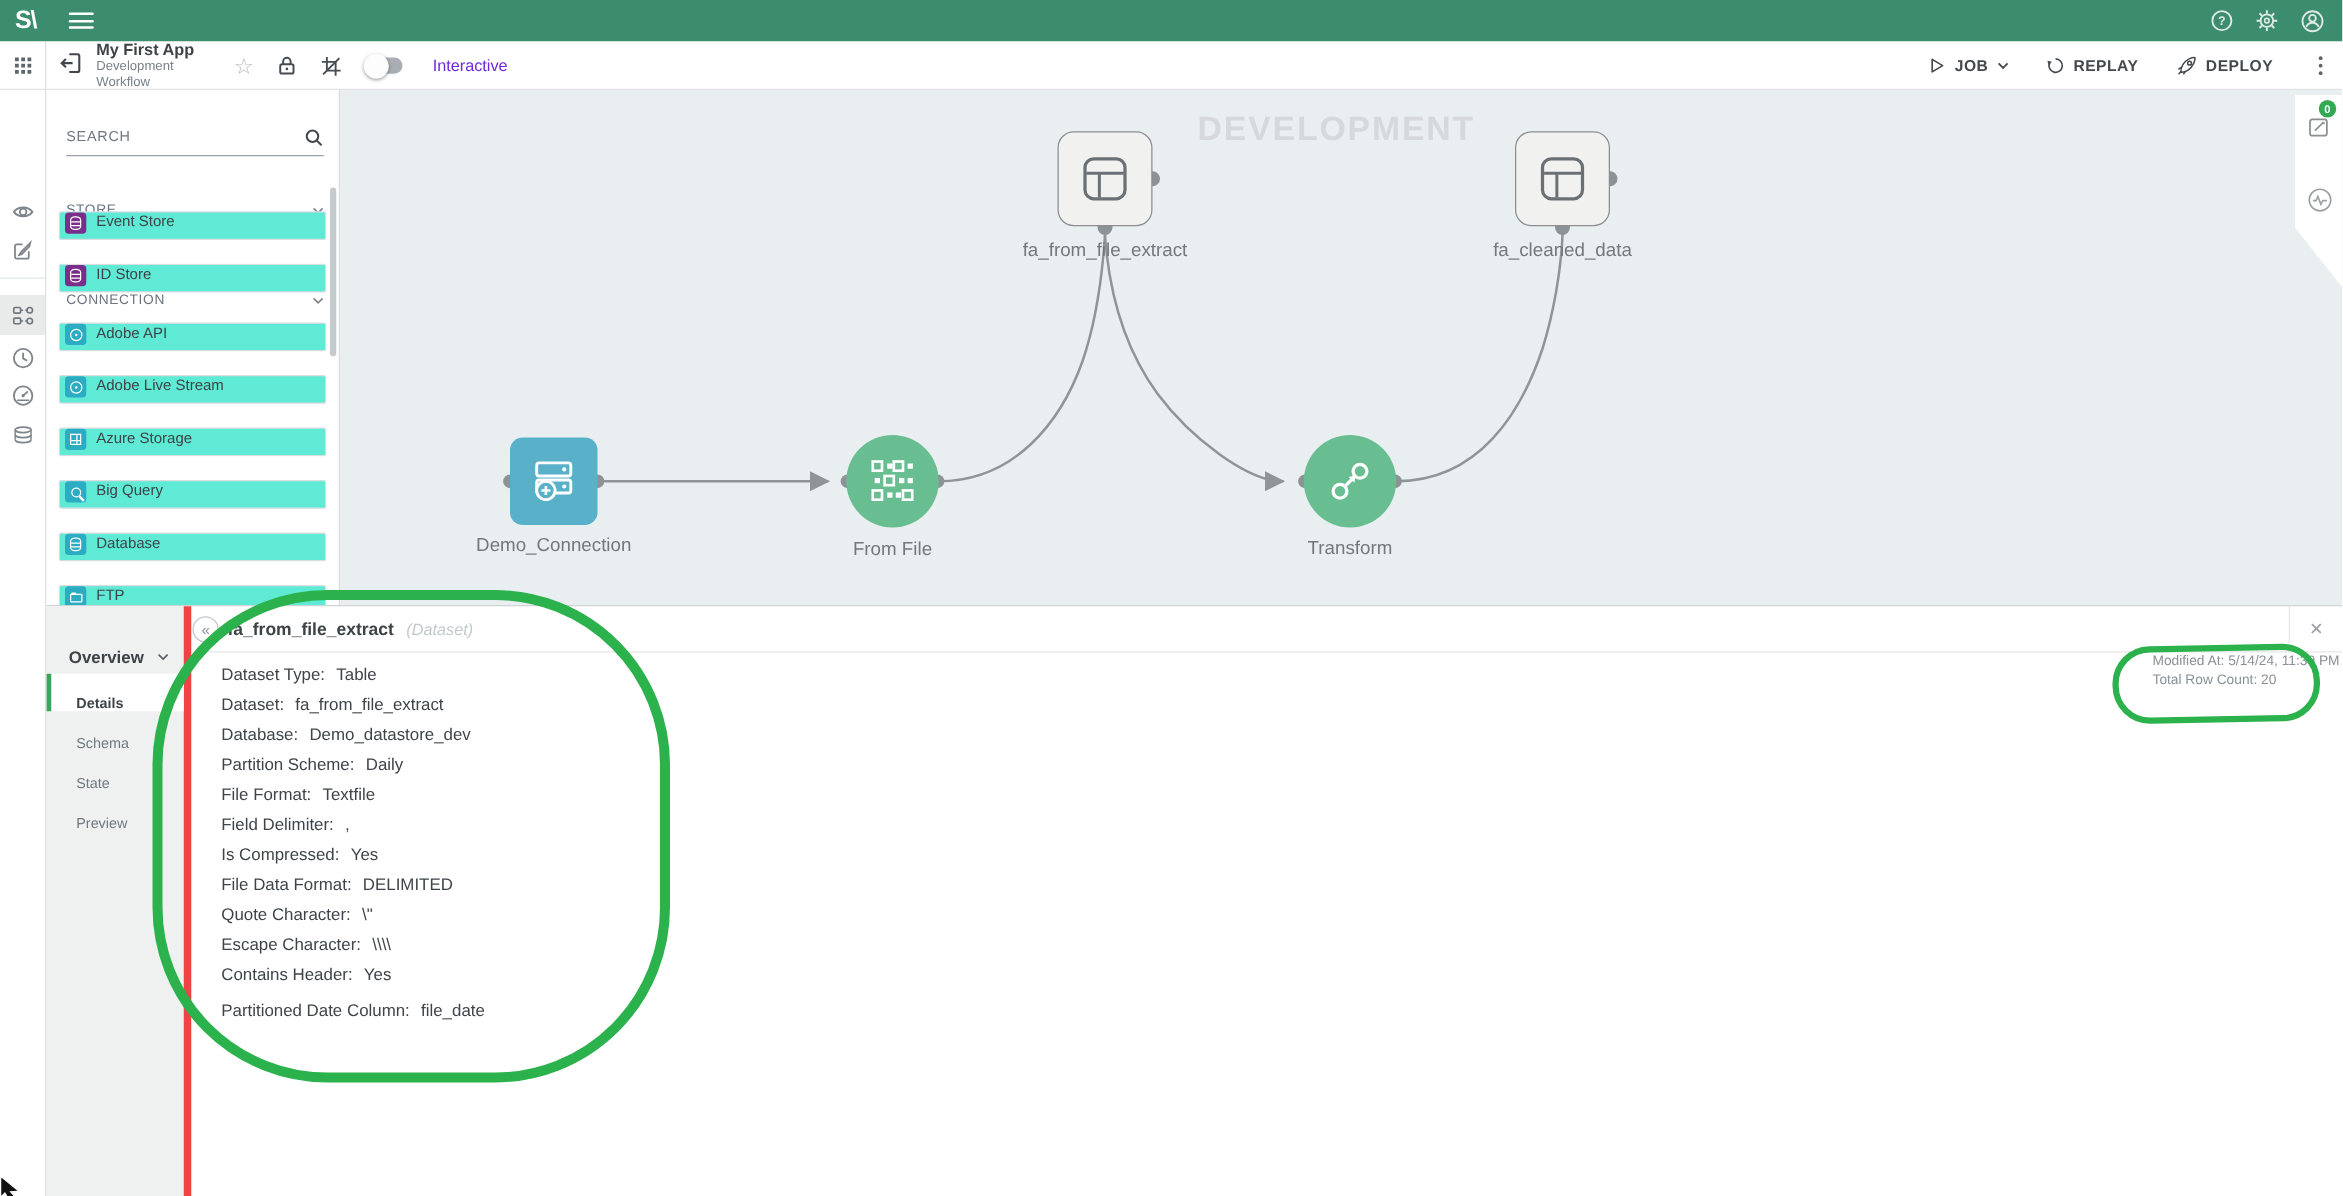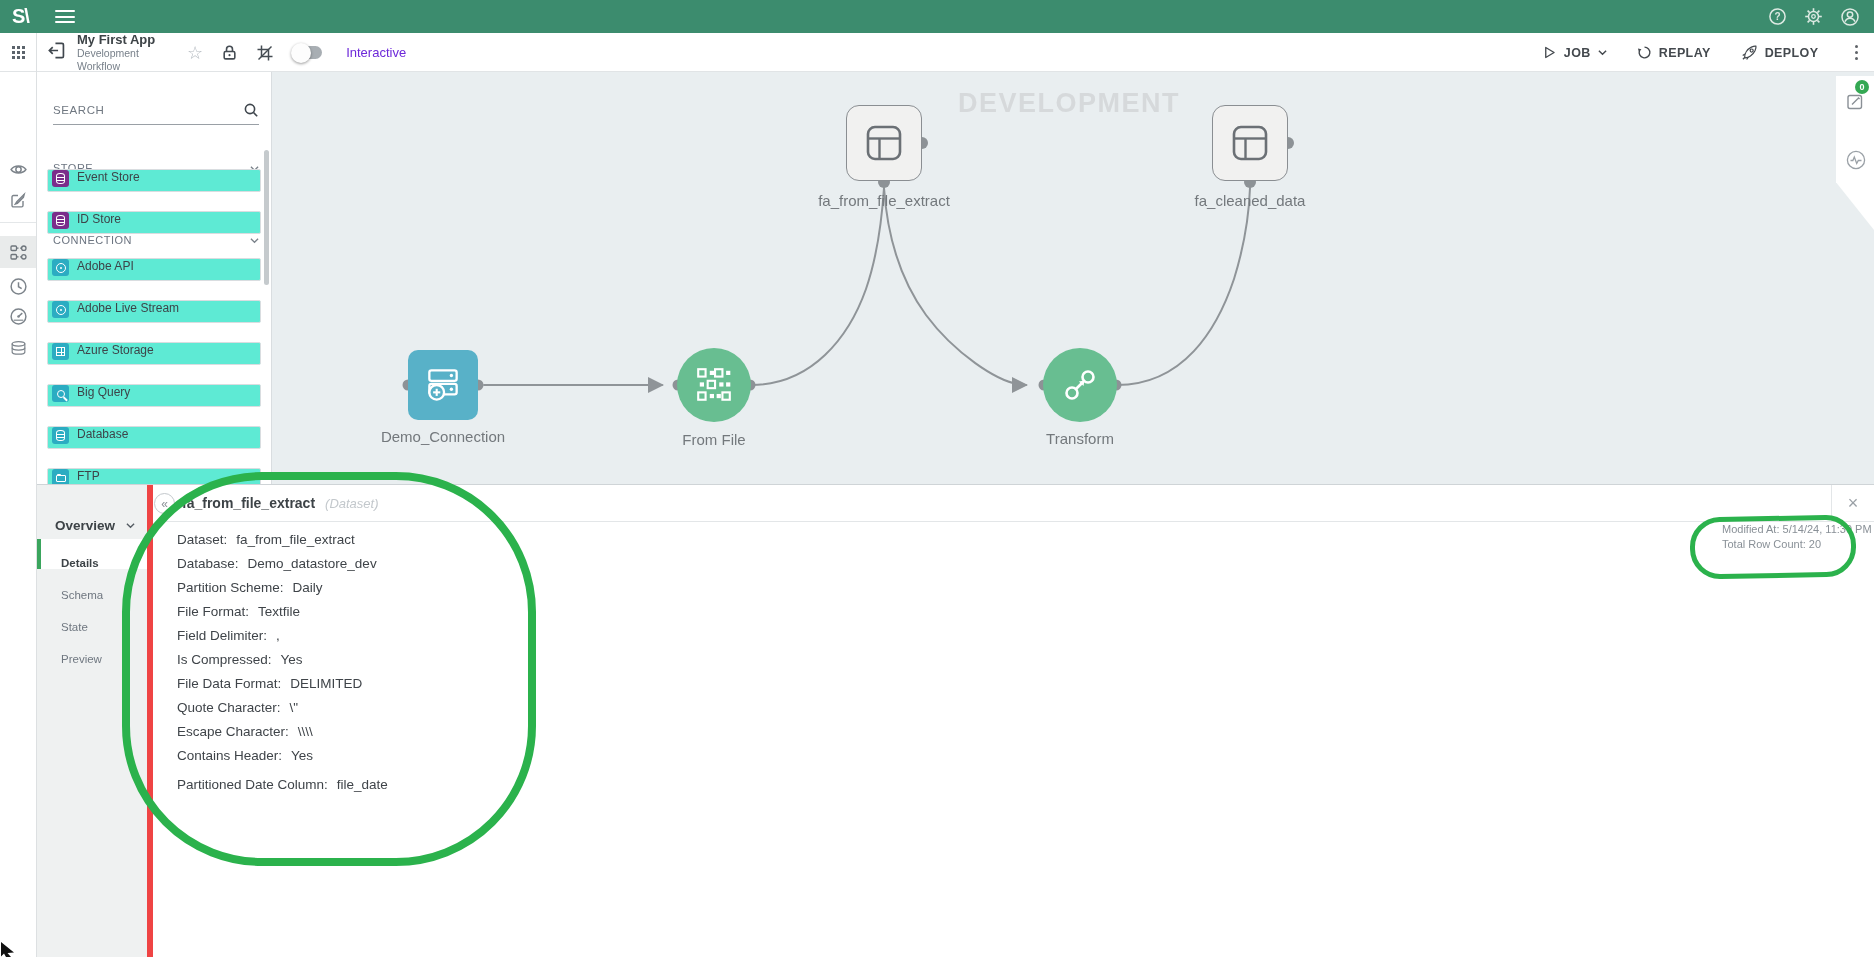--- a/index.html
+++ b/index.html
@@ -529,20 +529,24 @@
     </div>
     <div class="dmain">
       <div class="dhead">
         <span class="collapse-btn">«</span>
         <span class="dtitle">fa_from_file_extract</span>
         <span class="dsuffix">(Dataset)</span>
         <span class="dclose">×</span>
       </div>
       <div class="fields">
 
+          <div class="frow">
+            <span class="k">Dataset Type:</span>
+            <span class="v">Table</span>
+          </div>
 
           <div class="frow">
             <span class="k">Dataset:</span>
             <span class="v">fa_from_file_extract</span>
           </div>
 
           <div class="frow">
             <span class="k">Database:</span>
             <span class="v">Demo_datastore_dev</span>
           </div>

